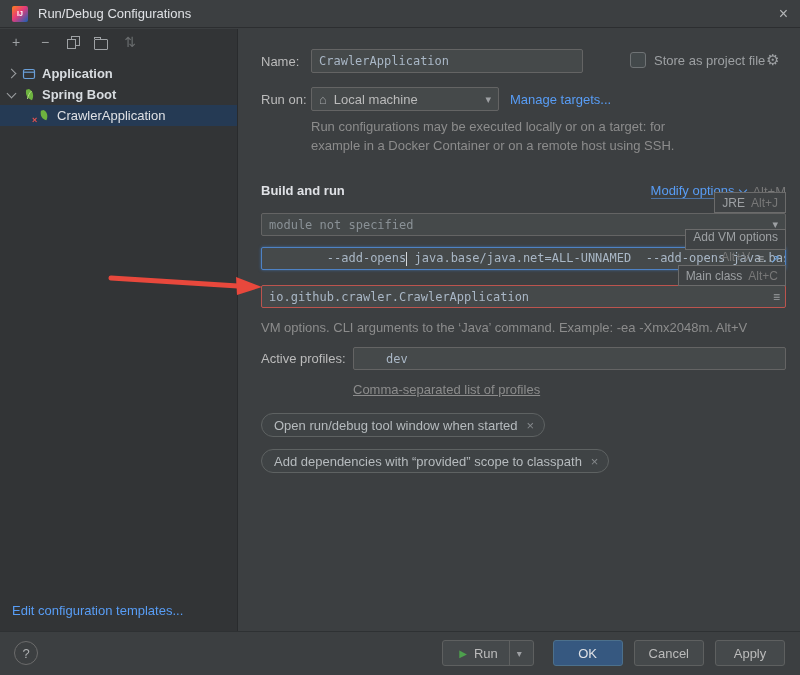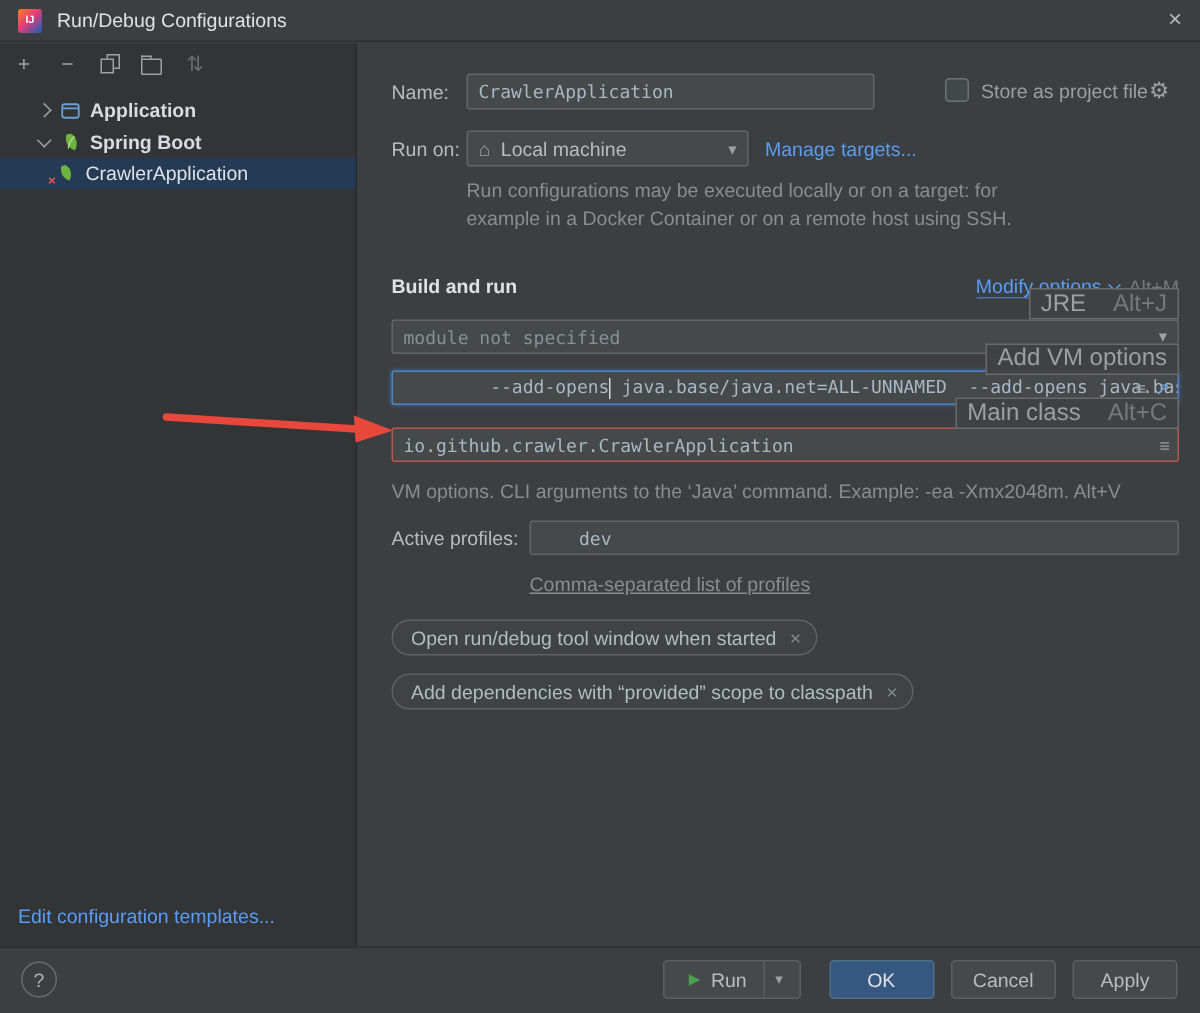--- a/index.html
+++ b/index.html
@@ -19,21 +19,21 @@
   .sidebar{position:absolute;top:29px;left:0;width:237px;bottom:43px;background:#323436;border-right:1px solid #292b2d;}
   .side-toolbar{height:26px;display:flex;align-items:center;padding:0 9px;gap:15px;color:#9fa2a5;}
   .tb-ic{font-size:14px;line-height:14px;width:14px;text-align:center;}
   .tb-ic.dim{color:#696c6e;}
   .ic-copy{position:relative;width:12px;height:13px;}
   .ic-copy::before{content:"";position:absolute;top:0;left:4px;width:7px;height:8px;border:1px solid #9fa2a5;}
   .ic-copy::after{content:"";position:absolute;top:3px;left:0;width:7px;height:8px;border:1px solid #9fa2a5;background:#323436;}
   .ic-folder{position:relative;width:12px;height:9px;border:1px solid #9fa2a5;border-radius:1px;margin-top:4px;}
   .ic-folder::before{content:"";position:absolute;top:-3px;left:-1px;width:5px;height:1px;border:1px solid #9fa2a5;border-bottom:none;}
   .tree{margin-top:8px;}
-  .tree-row{height:21px;display:flex;align-items:center;gap:6px;padding-left:26px;cursor:default;}
+  .tree-row{height:21px;display:flex;align-items:center;gap:6px;padding-left:8px;cursor:default;}
   .tree-row .lbl{font-weight:bold;color:#d8dce0;}
   .tree-row.selected{background:#253a54;}
   .tree-row.selected .lbl{font-weight:normal;color:#dfe1e5;}
   .chev{display:inline-block;width:6px;height:6px;border-right:1.6px solid #9da0a3;border-bottom:1.6px solid #9da0a3;flex:none;}
   .chev.right{transform:rotate(-45deg);}
   .chev.down{transform:rotate(45deg);margin-top:-3px;}
   .ticon{width:15px;height:15px;flex:none;position:relative;display:flex;align-items:center;justify-content:center;}
   .badge-x{position:absolute;left:-4px;bottom:-2px;color:#ef5350;font-size:9px;font-weight:bold;line-height:9px;}
   .edit-templates{position:absolute;bottom:14px;left:12px;color:#589df6;cursor:pointer;}
 
@@ -45,21 +45,21 @@
   .field{position:absolute;background:#45494a;border:1px solid #646464;border-radius:2px;box-sizing:border-box;
     display:flex;align-items:center;padding:0 7px;overflow:hidden;}
   .combo-arrow{margin-left:auto;color:#9da0a3;font-size:11px;}
   .checkbox{position:absolute;width:16px;height:16px;background:#43494b;border:1px solid #6f7375;border-radius:3px;box-sizing:border-box;}
   .gear{color:#9da0a3;font-size:15px;}
   .help-txt{color:#8c8c8c;line-height:19px;}
   .link{color:#589df6;cursor:pointer;}
   .heading{color:#dfe1e5;font-weight:bold;}
   .shortcut{color:#787878;}
   .hintbox{position:absolute;background:#3f4244;border:1px solid #6b6b6b;height:21px;box-sizing:border-box;
-    display:flex;align-items:center;padding:0 7px;gap:18px;z-index:6;font-size:16px;}
+    display:flex;align-items:center;padding:0 7px;gap:6px;z-index:6;font-size:12px;}
   .hintbox .hl{color:#9da0a3;}
   .vm-field{border:1px solid #4e82c4;box-shadow:0 0 3px rgba(64,120,192,.8);}
   .err-field{border:1px solid #bc544e;}
   .caret{display:inline-block;width:1px;height:14px;background:#d6d9dc;vertical-align:middle;}
   .fld-icons{position:absolute;right:5px;top:0;bottom:0;display:flex;align-items:center;gap:6px;z-index:2;}
   .fld-ic{color:#9da0a3;font-size:12px;line-height:12px;}
   .fld-ic.blue{color:#6a9fd8;}
   .chip{position:absolute;height:24px;border:1px solid #5e6262;border-radius:13px;background:#3f4345;
     display:inline-flex;align-items:center;padding:0 10px 0 12px;gap:9px;color:#b6bbbe;box-sizing:border-box;}
   .chip-close{color:#85898c;font-size:13px;}

